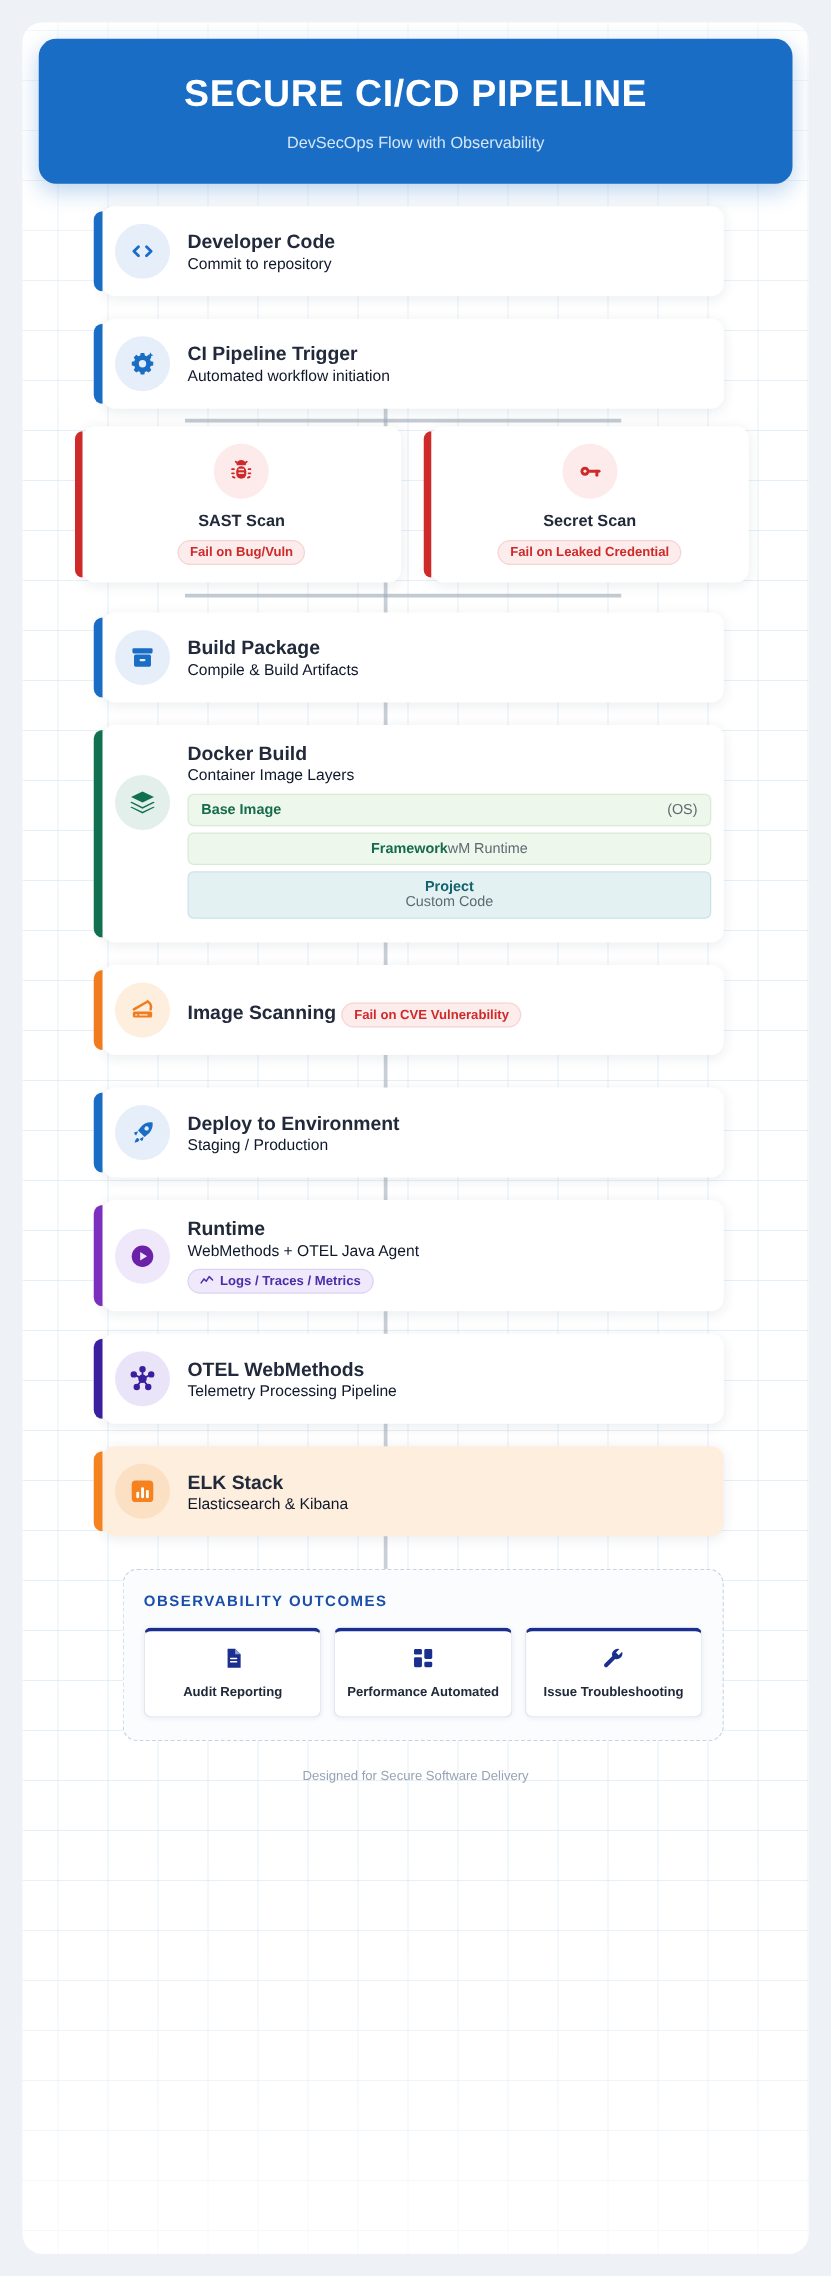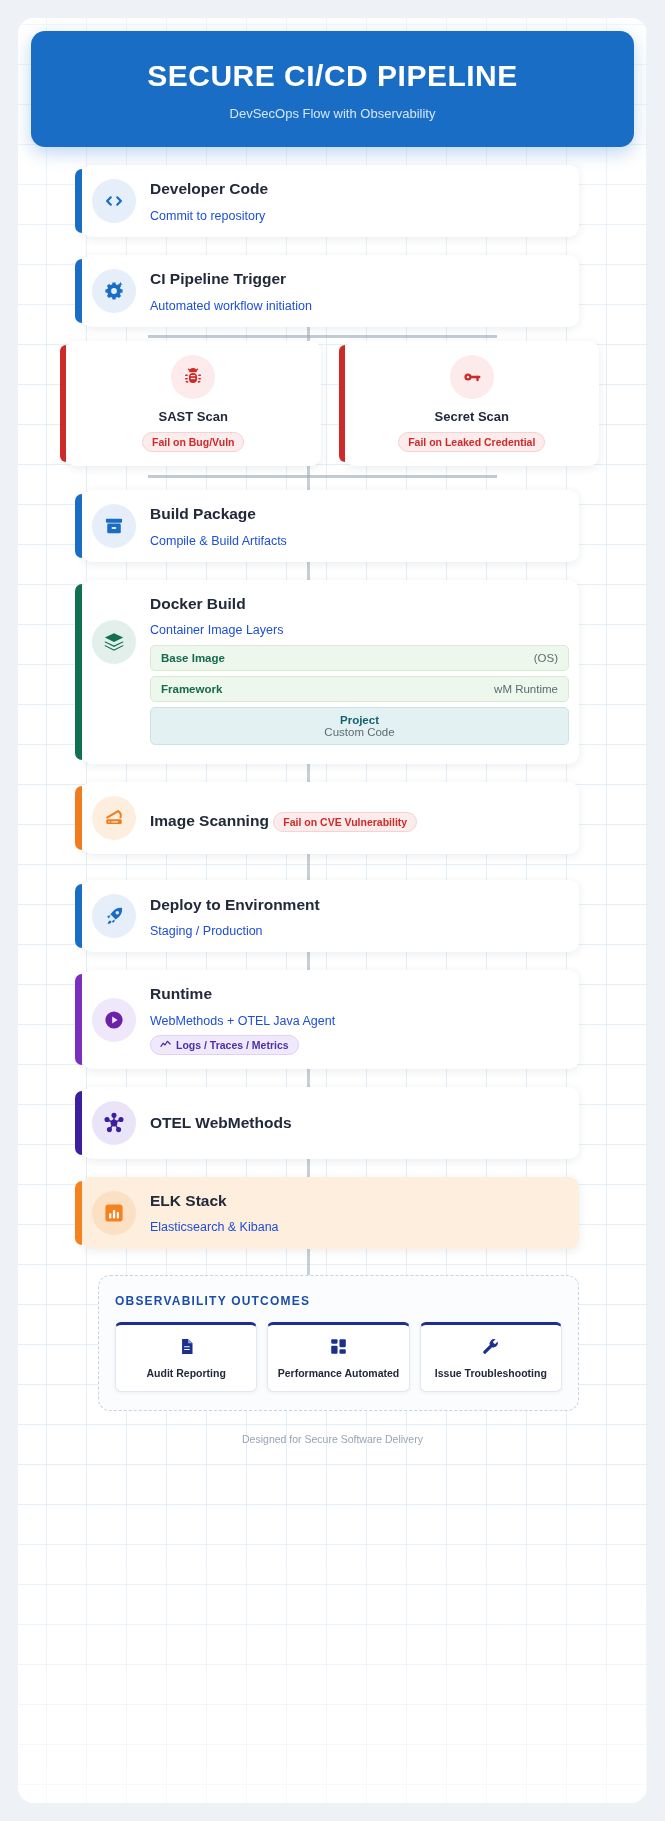--- a/index.html
+++ b/index.html
@@ -92,21 +92,21 @@
   .ico {
     width: 44px; height: 44px; flex: 0 0 44px;
     border-radius: 50%;
     background: var(--icobg, #e6eefa);
     display: flex; align-items: center; justify-content: center;
     margin-right: 14px;
   }
   .ico svg { width: 22px; height: 22px; display: block; }
   .txt { flex: 1; min-width: 0; }
   .t-title { font-size: 15.5px; font-weight: bold; color: #21293a; line-height: 1.25; }
-  .t-sub { font-size: 12.5px; color: #1d4ed8; margin-top: 10px; }
+  .t-sub { font-size: 12.5px; color: #0f172a; margin-top: 0; }
 
   .badge {
     display: inline-block;
     margin-top: 7px;
     font-size: 10.5px;
     font-weight: bold;
     padding: 3px 9px;
     border-radius: 20px;
     background: #fdecec;
     color: #cf2a2a;
@@ -312,21 +312,21 @@
           </svg>
         </span>
         <span class="txt">
           <span class="t-title">Docker Build</span>
           <span class="t-sub" style="display:block;">Container Image Layers</span>
           <span class="layers" style="display:block;">
             <span class="layer l1" style="display:flex;">
               <span class="layer-name">Base Image</span>
               <span class="layer-val">(OS)</span>
             </span>
-            <span class="layer l2" style="display:flex;">
+            <span class="layer l2" style="display:flex;justify-content:center;">
               <span class="layer-name">Framework</span>
               <span class="layer-val">wM Runtime</span>
             </span>
             <span class="layer l3" style="display:flex;flex-direction:column;">
               <span class="layer-name">Project</span>
               <span class="layer-val">Custom Code</span>
             </span>
           </span>
         </span>
       </div>
@@ -396,20 +396,21 @@
             <circle cx="12" cy="12" r="2.9"></circle>
             <circle cx="12" cy="3.6" r="2"></circle>
             <circle cx="4.4" cy="8.2" r="2"></circle>
             <circle cx="19.6" cy="8.2" r="2"></circle>
             <circle cx="7" cy="19.2" r="2"></circle>
             <circle cx="17" cy="19.2" r="2"></circle>
           </svg>
         </span>
         <span class="txt">
           <span class="t-title">OTEL WebMethods</span>
+          <span class="t-sub" style="display:block;">Telemetry Processing Pipeline</span>
         </span>
       </div>
     </div>
 
     <div class="step-wrap">
       <div class="card" style="--accent:#f5811f; background:#fdeedd;">
         <span class="ico" style="--icobg:#fbe0c4;">
           <svg viewBox="0 0 24 24" fill="#f5811f">
             <rect x="2.6" y="2.6" width="18.8" height="18.8" rx="3.4"></rect>
             <rect x="6.6" y="12.4" width="2.5" height="5.6" rx="1" fill="#fff"></rect>

